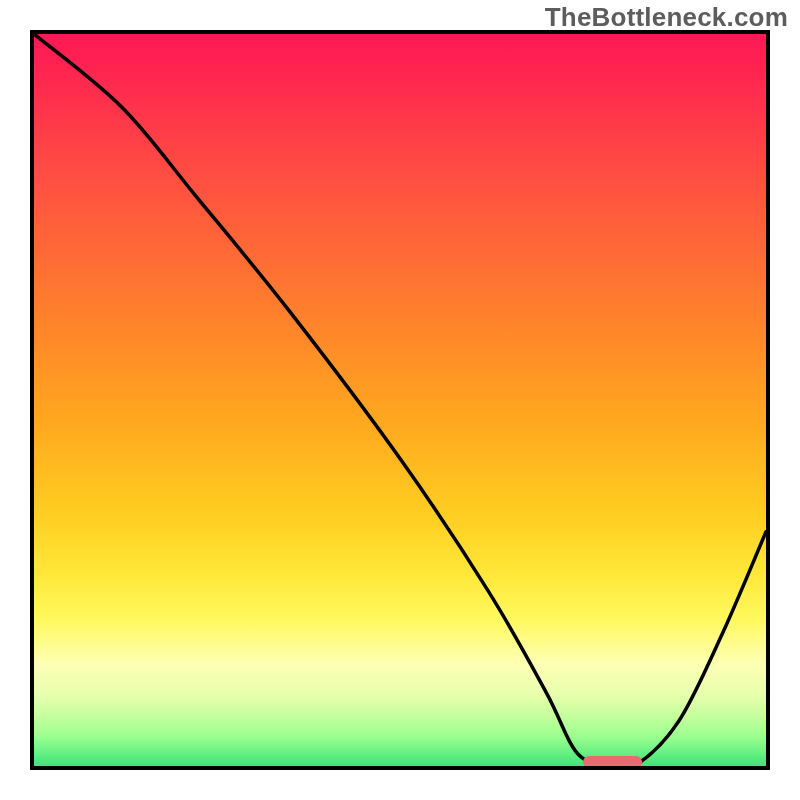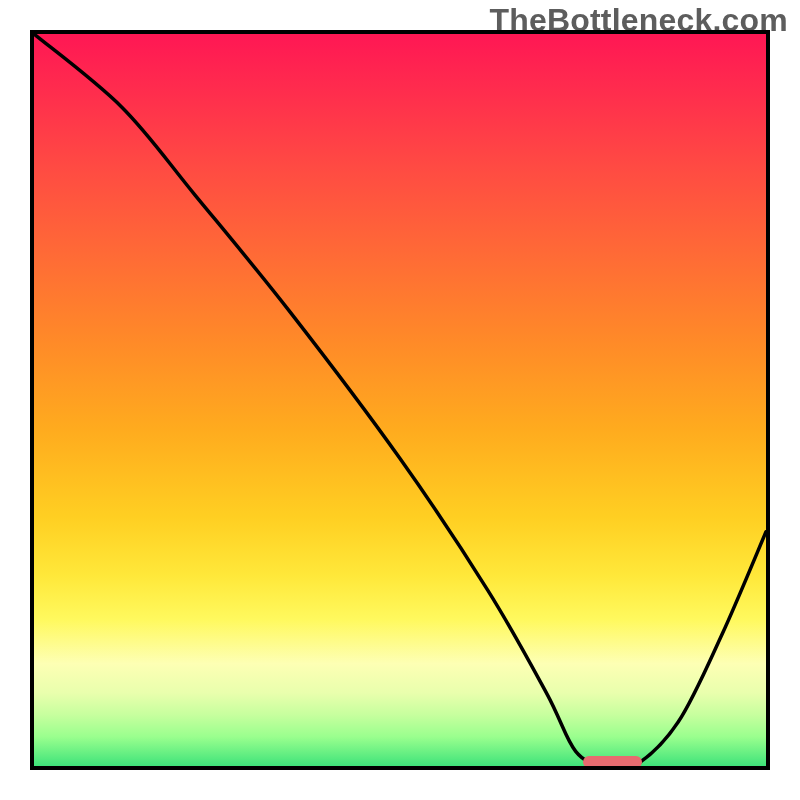--- a/index.html
+++ b/index.html
@@ -12,21 +12,21 @@
   }
   .container {
     position: relative;
     width: 800px;
     height: 800px;
   }
   .watermark {
     position: absolute;
     top: 2px;
     right: 12px;
-    font-size: 32px;
+    font-size: 26px;
     font-weight: 600;
     color: #5d5d5d;
     letter-spacing: 0.2px;
   }
   .plot-frame {
     position: absolute;
     left: 30px;
     top: 30px;
     width: 740px;
     height: 740px;

